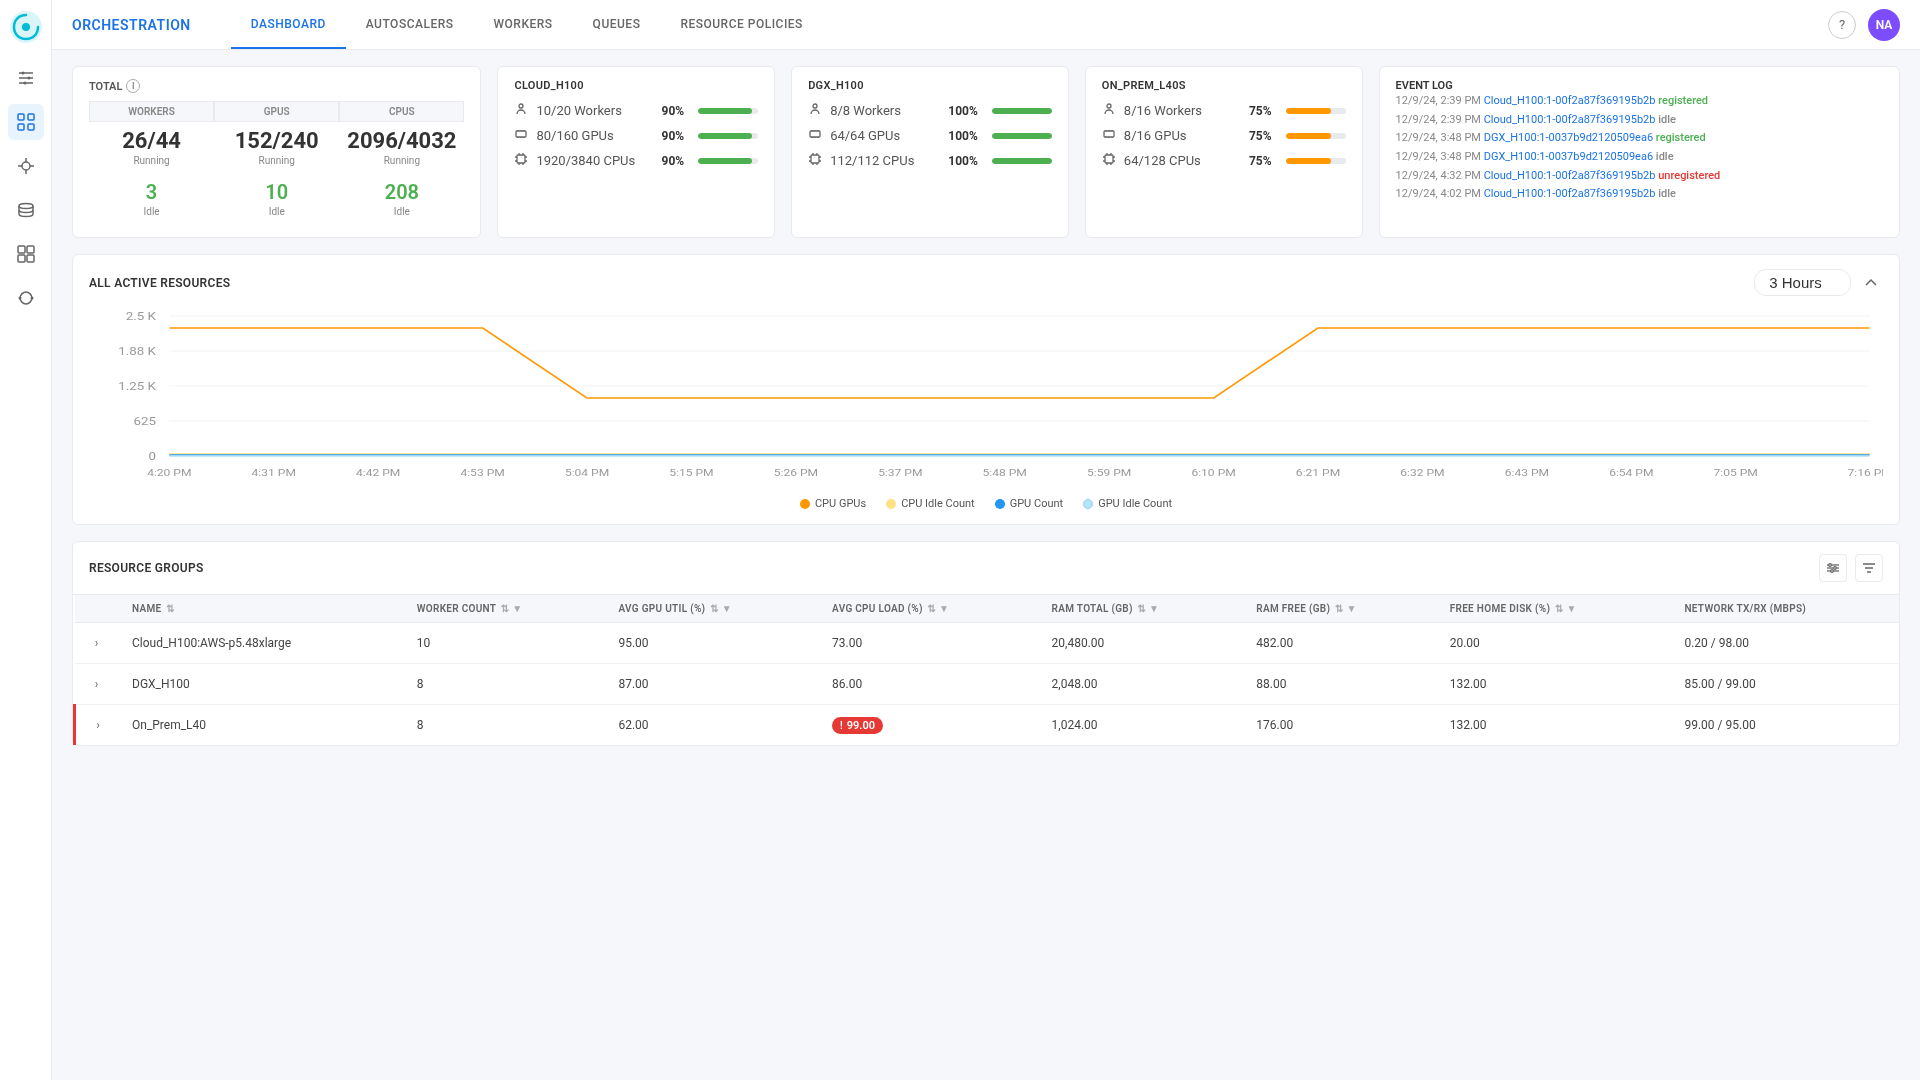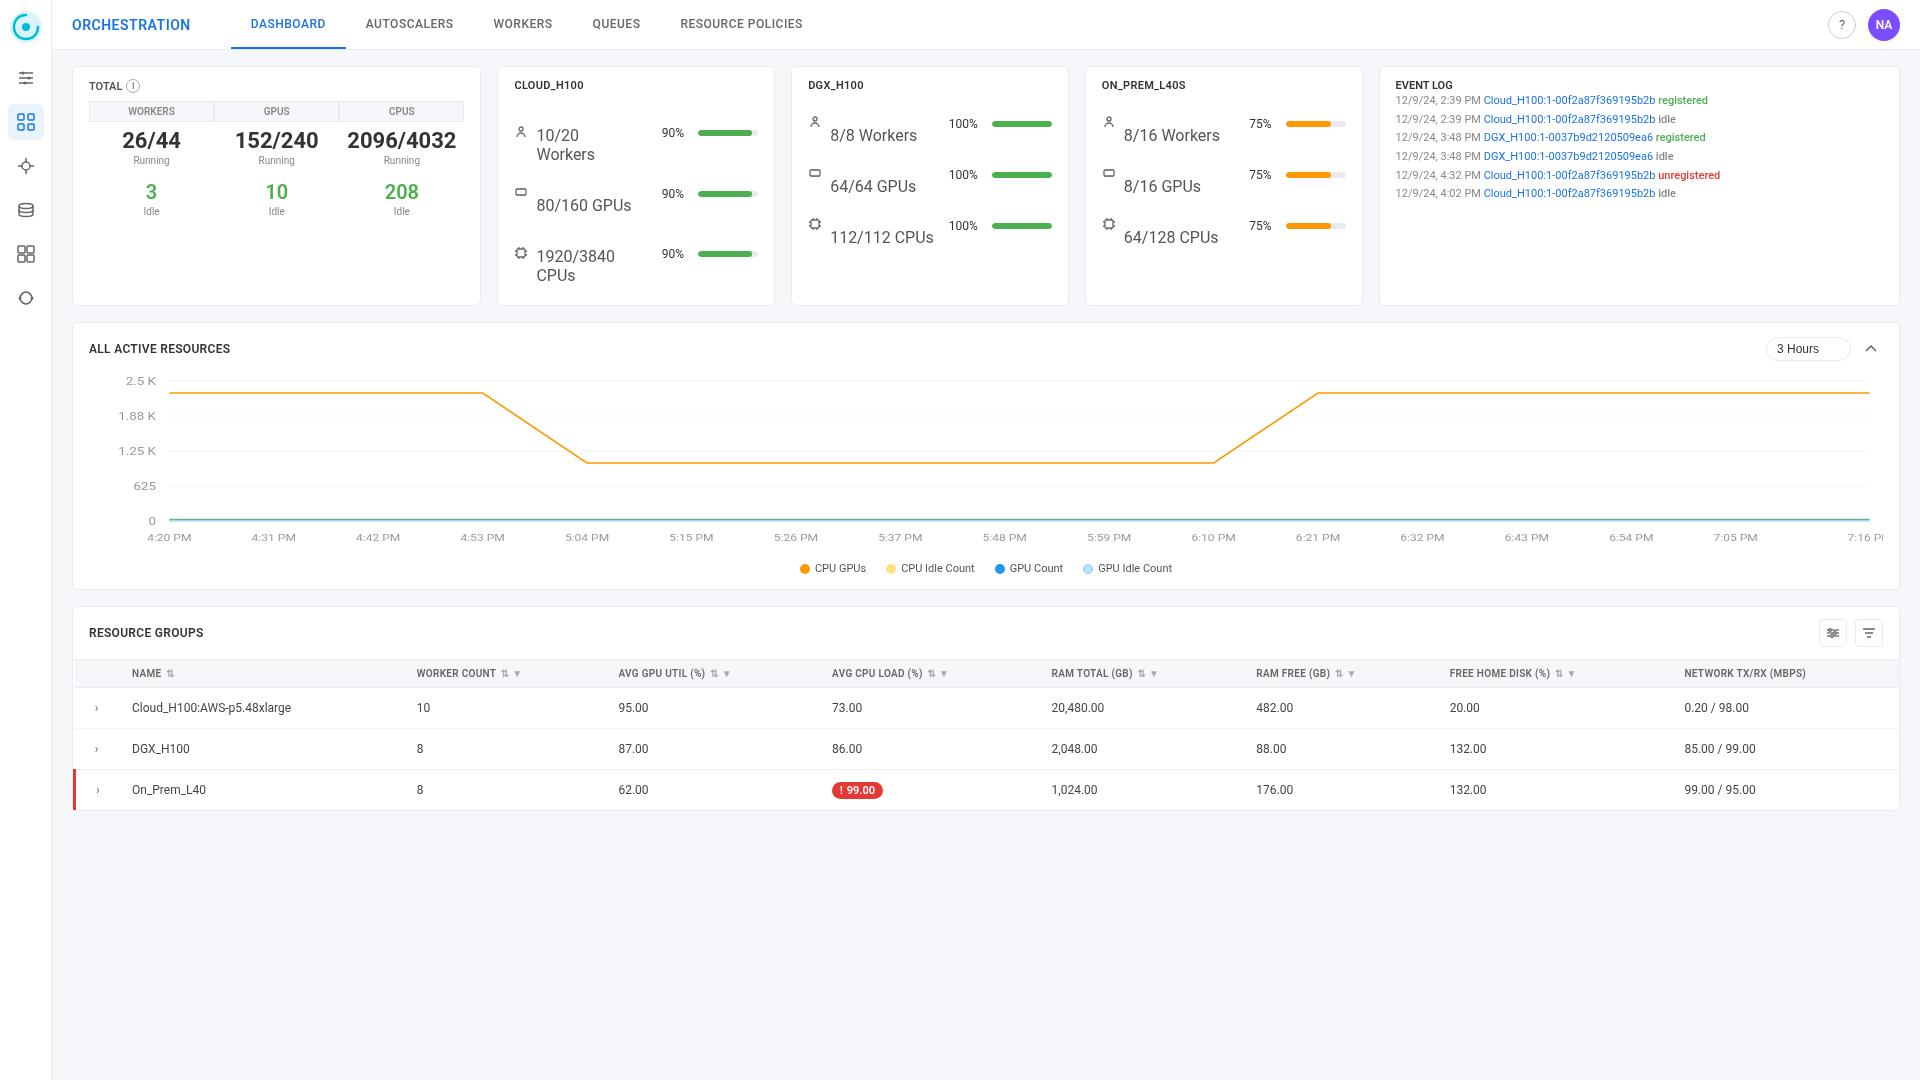--- a/index.html
+++ b/index.html
@@ -37,22 +37,22 @@
     .total-col { text-align: center; }
     .total-col-header { font-size: 10px; font-weight: 600; color: #888; background: #f5f7fa; padding: 4px 8px; border: 1px solid #e8eaed; text-transform: uppercase; }
     .total-running { font-size: 22px; font-weight: 700; color: #333; padding: 6px 8px 2px; }
     .total-label { font-size: 10px; color: #888; padding-bottom: 8px; }
     .total-idle { font-size: 20px; font-weight: 600; color: #4caf50; padding: 6px 8px 2px; }
 
     
     .cluster-box { background: #fff; border: 1px solid #e8eaed; border-radius: 6px; padding: 12px 16px; flex: 1; }
     .cluster-title { font-size: 11px; font-weight: 600; color: #333; margin-bottom: 10px; text-transform: uppercase; letter-spacing: 0.3px; }
     .cluster-row { display: flex; align-items: center; margin-bottom: 8px; gap: 8px; }
-    .cluster-label { font-size: 16px; color: #555; flex: 1; margin-top: 24px; }
-    .cluster-pct { font-size: 12px; font-weight: 400; color: #333; margin-right: 6px; min-width: 36px; text-align: right; }
+    .cluster-label { font-size: 13px; color: #555; flex: 1; }
+    .cluster-pct { font-size: 12px; font-weight: 700; color: #333; margin-right: 6px; min-width: 36px; text-align: right; }
     .progress-bar-bg { height: 6px; width: 60px; background: #e8eaed; border-radius: 3px; overflow: hidden; }
     .progress-bar-fill { height: 100%; border-radius: 3px; }
     .green-fill { background: #4caf50; }
     .orange-fill { background: #ff9800; }
 
     
     .event-log-box { background: #fff; border: 1px solid #e8eaed; border-radius: 6px; padding: 12px 16px; flex: 2; overflow: hidden; }
     .event-log-title { font-size: 11px; font-weight: 600; color: #333; margin-bottom: 0; text-transform: uppercase; }
     .event-log-list { list-style: none; font-size: 11px; line-height: 1.7; }
     .event-log-list li { white-space: nowrap; overflow: hidden; text-overflow: ellipsis; }
@@ -60,21 +60,21 @@
     .event-machine { color: #1a73e8; text-align: right; }
     .event-action-registered { color: #4caf50; font-weight: 500; }
     .event-action-idle { color: #888; font-weight: 500; }
     .event-action-unregistered { color: #e53935; font-weight: 500; }
 
     
     .chart-section { background: #fff; border: 1px solid #e8eaed; border-radius: 6px; padding: 14px 16px; margin-bottom: 16px; }
     .chart-header { display: flex; align-items: center; justify-content: space-between; margin-bottom: 10px; }
     .chart-title { font-size: 12px; font-weight: 600; color: #333; text-transform: uppercase; letter-spacing: 0.3px; }
     .chart-controls { display: flex; align-items: center; gap: 8px; }
-    .time-select { border: 1px solid #e8eaed; border-radius: 12px; padding: 4px 24px 4px 10px; font-size: 12px; color: #333; background: #fff; appearance: none; cursor: pointer; }
+    .time-select { border: 1px solid #e8eaed; border-radius: 12px; padding: 4px 24px 4px 10px; font-size: 15px; color: #333; background: #fff; appearance: none; cursor: pointer; text-align: center; }
     .collapse-btn { width: 24px; height: 24px; display: flex; align-items: center; justify-content: center; cursor: pointer; color: #666; }
 
     
     .chart-wrap { width: 100%; }
 
     
     .chart-legend { display: flex; align-items: center; justify-content: center; gap: 20px; margin-top: 8px; }
     .legend-item { display: flex; align-items: center; gap: 5px; font-size: 11px; color: #555; }
     .legend-dot { width: 10px; height: 10px; border-radius: 50%; }
 

